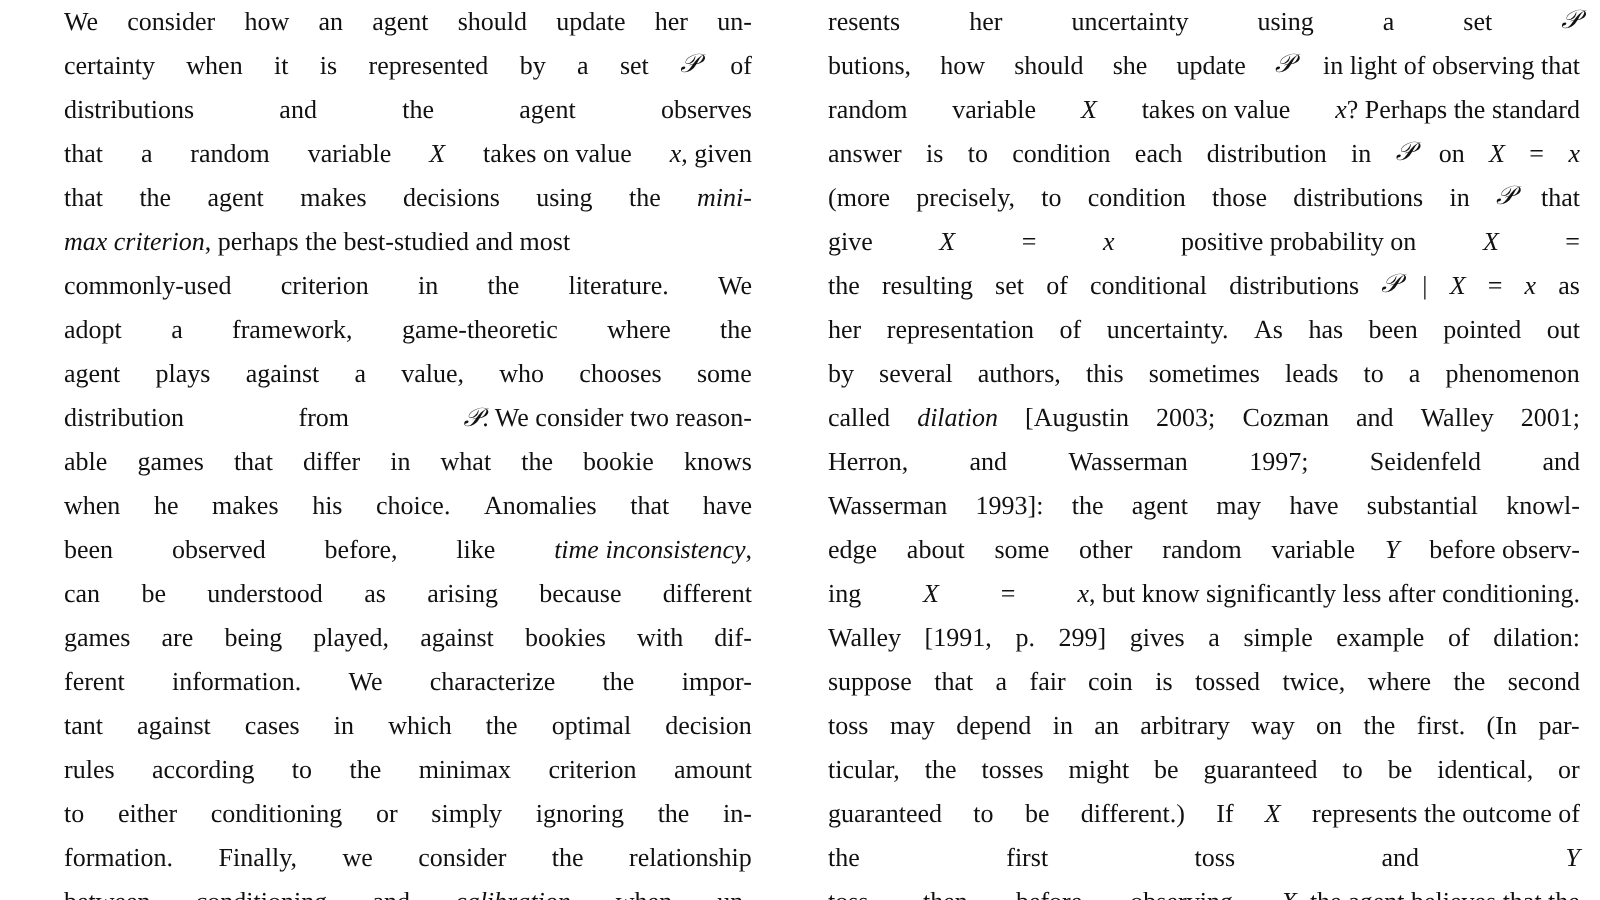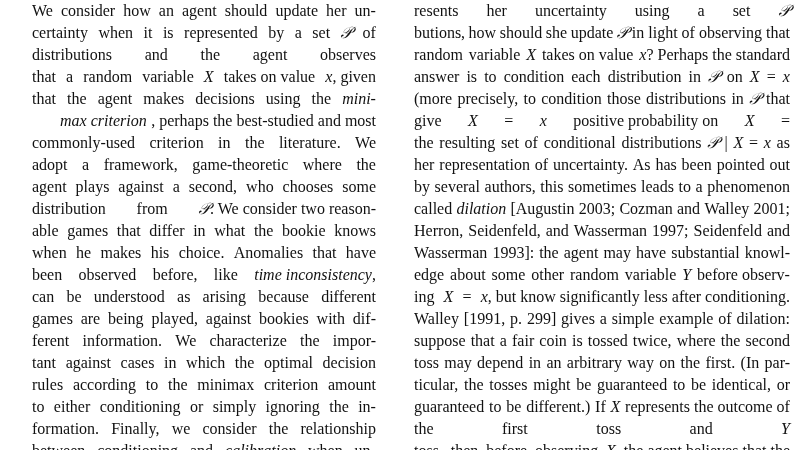--- a/index.html
+++ b/index.html
@@ -24,28 +24,28 @@
     position: absolute;
     top: 0;
   }
   #col-left  { left: 32px;  width: 344px; }
   #col-right { left: 414px; width: 376px; }
 
   .line {
     display: flex;
     height: 22px;
     line-height: 22px;
-    font-size: 16px;
+    font-size: 13px;
     white-space: nowrap;
     overflow: visible;
     letter-spacing: 0;
   }
   
   .line.just { justify-content: space-between; }
-  .line.last { justify-content: space-between; margin-left: 28px; }
+  .line.last { justify-content: flex-start; }
   .line.last .w + .w { margin-left: 0.26em; }
 
   .w { display: inline-block; }
   .it { font-style: italic; }
   .mi { font-style: italic; font-family: "Liberation Serif", "DejaVu Serif", serif; }
   .cal { font-style: italic; font-family: "DejaVu Serif", "Liberation Serif", serif; }
   .op { font-style: normal; }
 </style>
 </head>
 <body>
@@ -129,21 +129,21 @@
       <span class="w">game-theoretic</span>
       <span class="w">where</span>
       <span class="w">the</span>
     </div>
 
     <div class="line just">
       <span class="w">agent</span>
       <span class="w">plays</span>
       <span class="w">against</span>
       <span class="w">a</span>
-      <span class="w">second,</span>
+      <span class="w">value,</span>
       <span class="w">who</span>
       <span class="w">chooses</span>
       <span class="w">some</span>
     </div>
 
     <div class="line just">
       <span class="w">distribution</span>
       <span class="w">from</span>
       <span class="w"><span class="cal">𝒫</span><span>. We consider two reason-</span></span>
     </div>
@@ -373,21 +373,20 @@
       <span class="w">[Augustin</span>
       <span class="w">2003;</span>
       <span class="w">Cozman</span>
       <span class="w">and</span>
       <span class="w">Walley</span>
       <span class="w">2001;</span>
     </div>
 
     <div class="line just">
       <span class="w">Herron,</span>
-      <span class="w">Seidenfeld,</span>
       <span class="w">and</span>
       <span class="w">Wasserman</span>
       <span class="w">1997;</span>
       <span class="w">Seidenfeld</span>
       <span class="w">and</span>
     </div>
 
     <div class="line just">
       <span class="w">Wasserman</span>
       <span class="w">1993]:</span>

